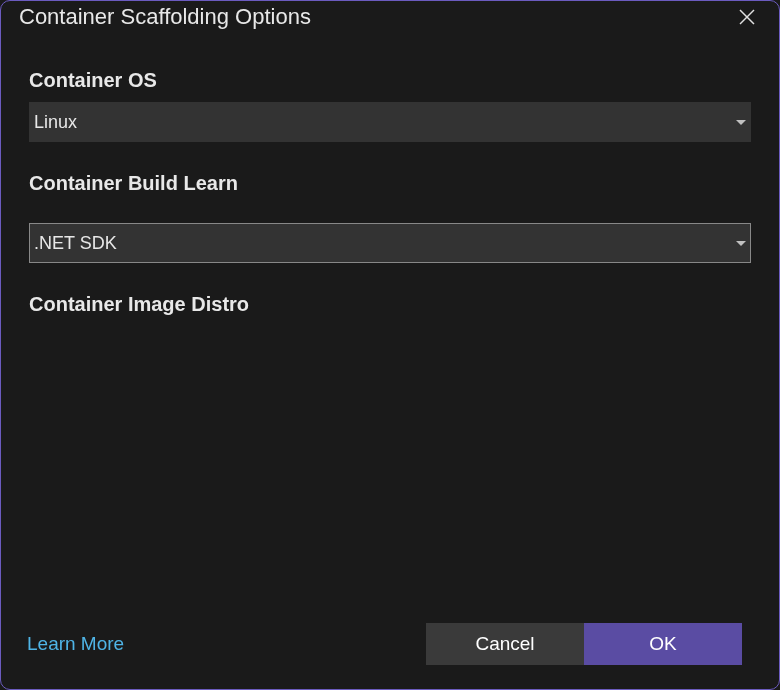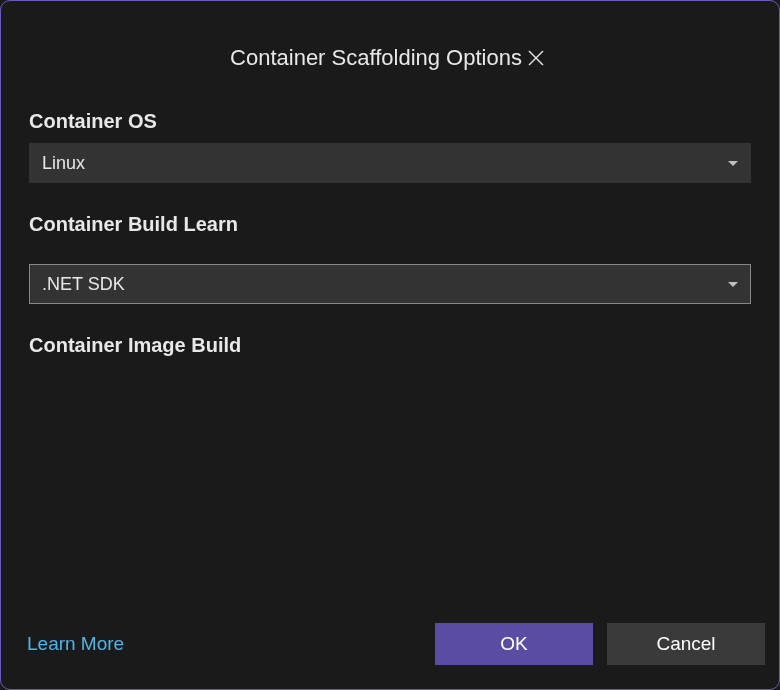--- a/index.html
+++ b/index.html
@@ -19,24 +19,23 @@
       height: 690px;
       background: #1a1a1a;
       border: 1px solid #6b5bbf;
       border-radius: 10px;
       display: flex;
       flex-direction: column;
       position: relative;
     }
     .title-bar {
       display: flex;
-      justify-content: center;
+      justify-content: space-between;
       align-items: center;
-      padding: 15px 18px 10px 18px;
-      margin-top: 28px;
+      padding: 2px 18px 10px 18px;
     }
     .title {
       color: #e8e8e8;
       font-size: 22px;
       font-weight: 400;
     }
     .close-btn {
       color: #e0e0e0;
       cursor: pointer;
       display: flex;
@@ -61,42 +60,42 @@
       font-weight: 700;
       margin-bottom: 10px;
     }
     .dropdown {
       width: 100%;
       height: 40px;
       background: #333333;
       border: 1px solid #333333;
       color: #e8e8e8;
       font-size: 18px;
-      padding: 0 12px;
+      padding: 0 4px;
       display: flex;
       align-items: center;
       justify-content: space-between;
       cursor: pointer;
       margin-bottom: 30px;
     }
     .dropdown.outlined {
       border: 1px solid #888888;
       margin-top: 28px;
     }
     .dropdown-caret {
       width: 0;
       height: 0;
       border-left: 5px solid transparent;
       border-right: 5px solid transparent;
       border-top: 5px solid #c0c0c0;
     }
     .footer {
       display: flex;
       align-items: center;
-      padding: 18px 14px 24px 26px;
+      padding: 18px 23px 24px 26px;
     }
     .learn-more {
       color: #4fb4e6;
       font-size: 19px;
       cursor: pointer;
     }
     .spacer {
       flex: 1;
     }
     .btn {
@@ -138,22 +137,22 @@
       <span>Linux</span>
       <span class="dropdown-caret"></span>
     </div>
 
     <div class="field-label">Container Build Learn</div>
     <div class="dropdown outlined">
       <span>.NET SDK</span>
       <span class="dropdown-caret"></span>
     </div>
 
-    <div class="field-label">Container Image Build</div>
+    <div class="field-label">Container Image Distro</div>
   </div>
 
   <div class="footer">
     <a class="learn-more">Learn More</a>
     <div class="spacer"></div>
+    <button class="btn btn-secondary">Cancel</button>
     <button class="btn btn-primary">OK</button>
-    <button class="btn btn-secondary">Cancel</button>
   </div>
 </div>
 
 </body></html>

